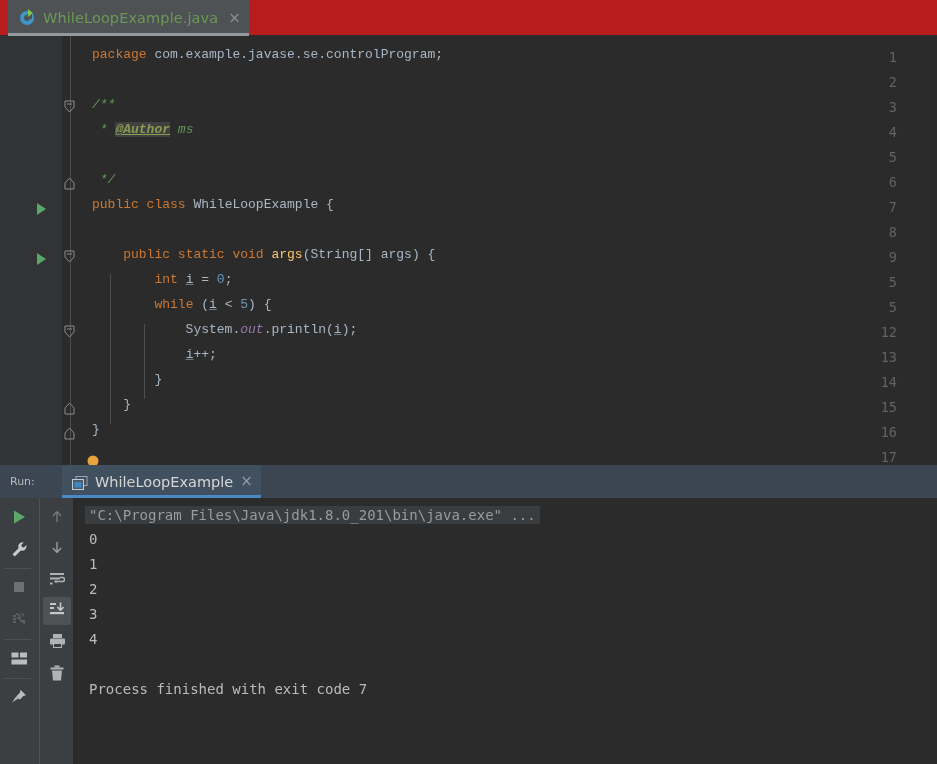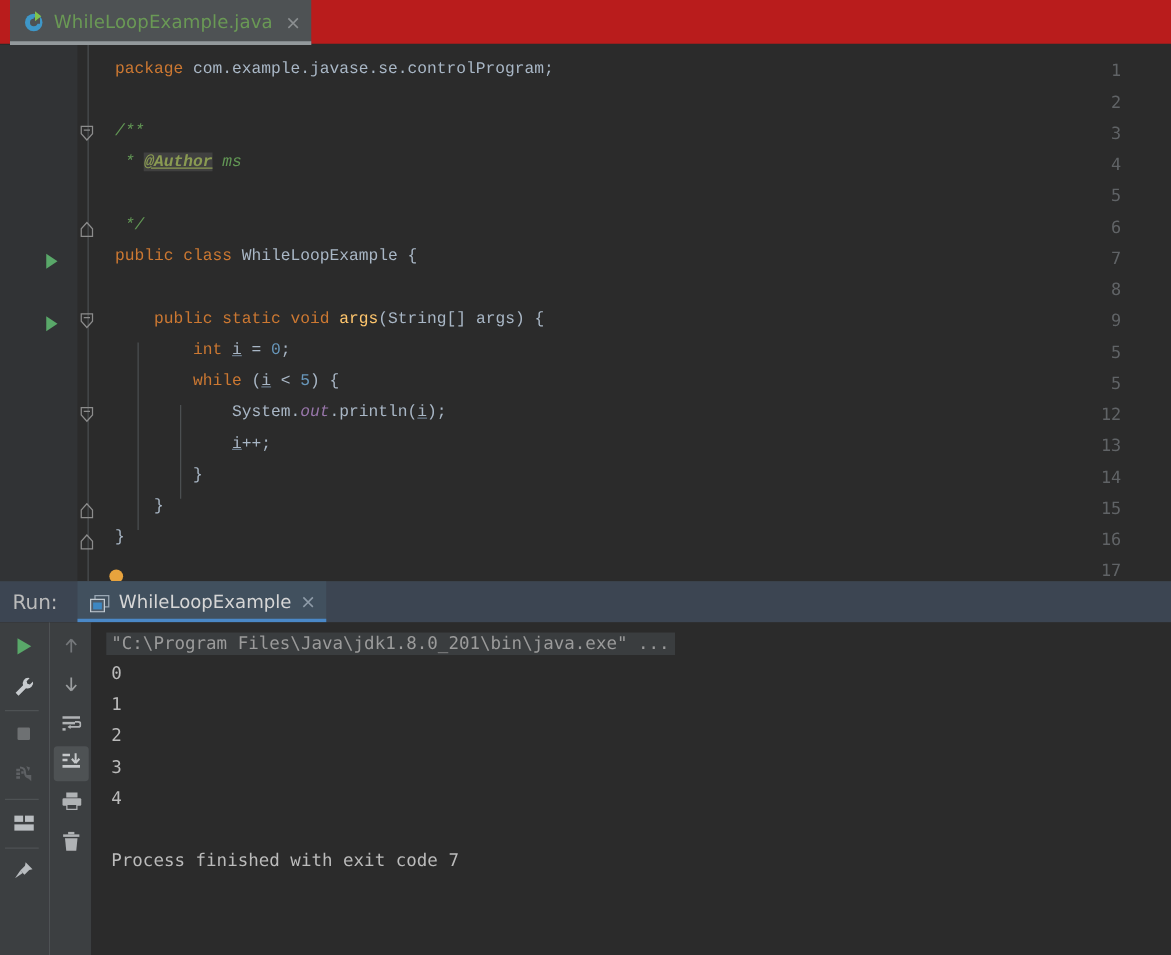--- a/index.html
+++ b/index.html
@@ -118,21 +118,21 @@
     position: absolute; left: 0; top: 465px; width: 937px; height: 299px;
     background: #3c3f41;
   }
   #run-header {
     position: absolute; left: 0; top: 0; width: 937px; height: 33px;
     background: #3c4552;
     display: flex; align-items: center;
   }
   #run-label {
     font-family: "DejaVu Sans", sans-serif;
-    font-size: 16px; color: #bbbbbb; padding-left: 10px; width: 62px;
+    font-size: 11px; color: #bbbbbb; padding-left: 10px; width: 62px;
   }
   #run-tab {
     position: relative; height: 33px; display: flex; align-items: center;
     gap: 7px; padding: 0 8px 0 10px; background: #41505e;
   }
   #run-tab::after {
     content: ""; position: absolute; left: 0; right: 0; bottom: 0;
     height: 3px; background: #4a88c7;
   }
   #run-tab-label {

